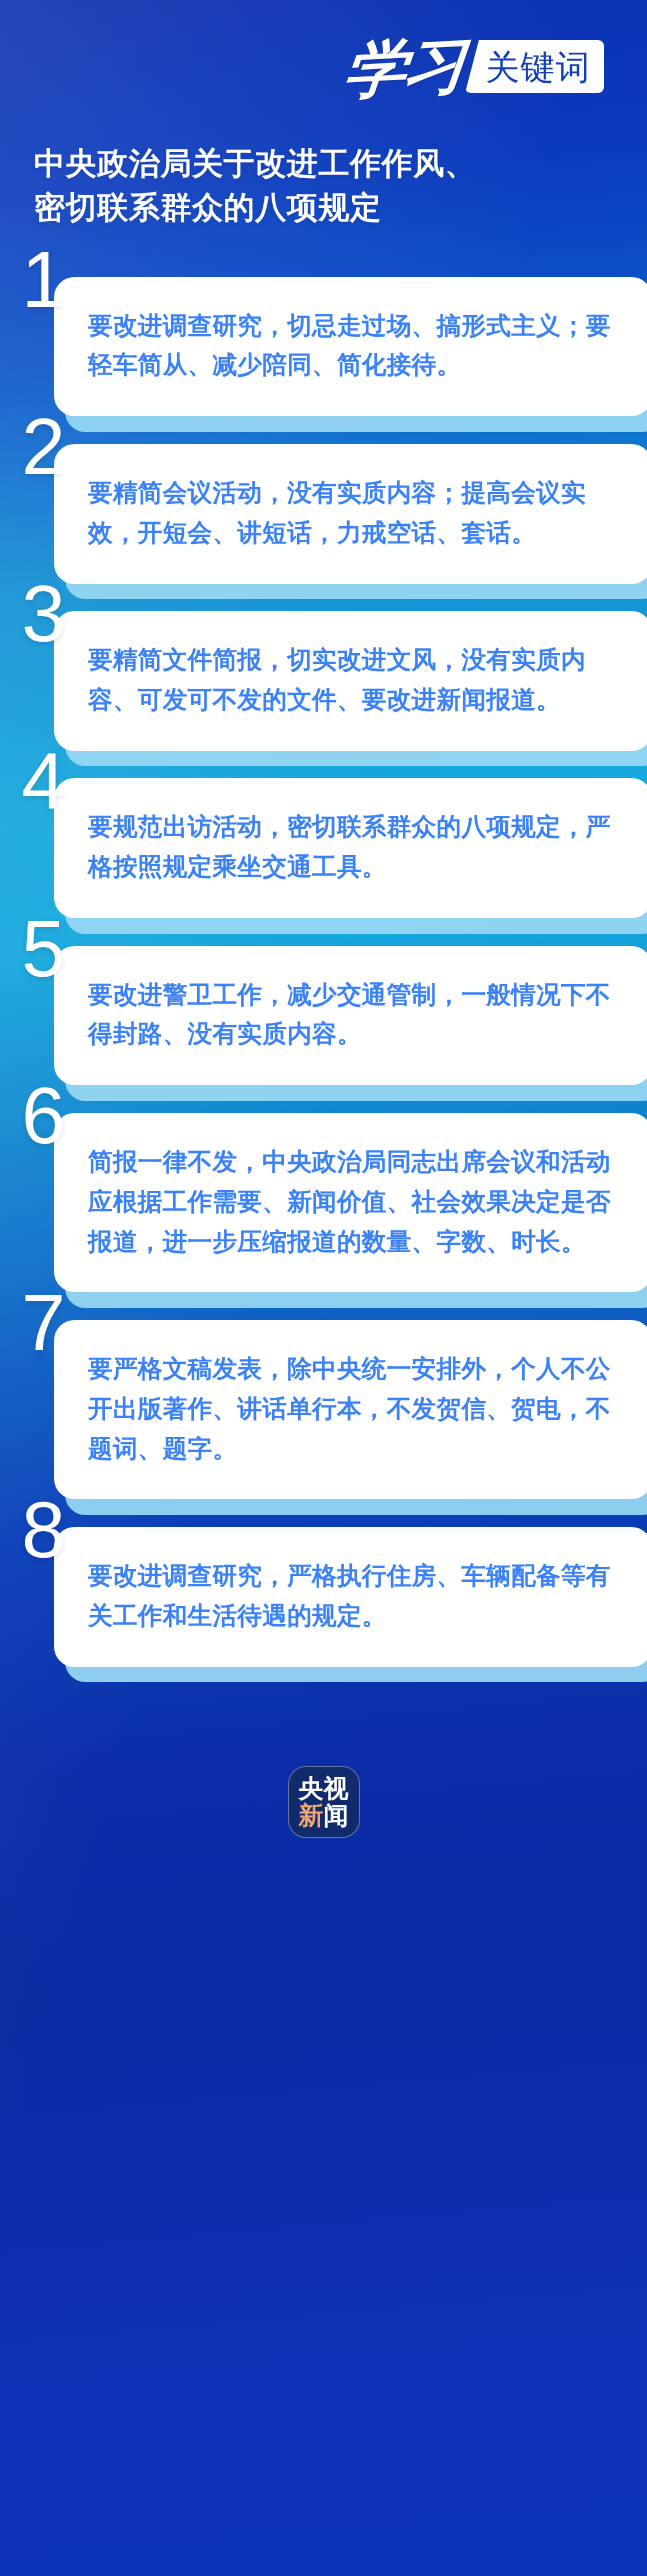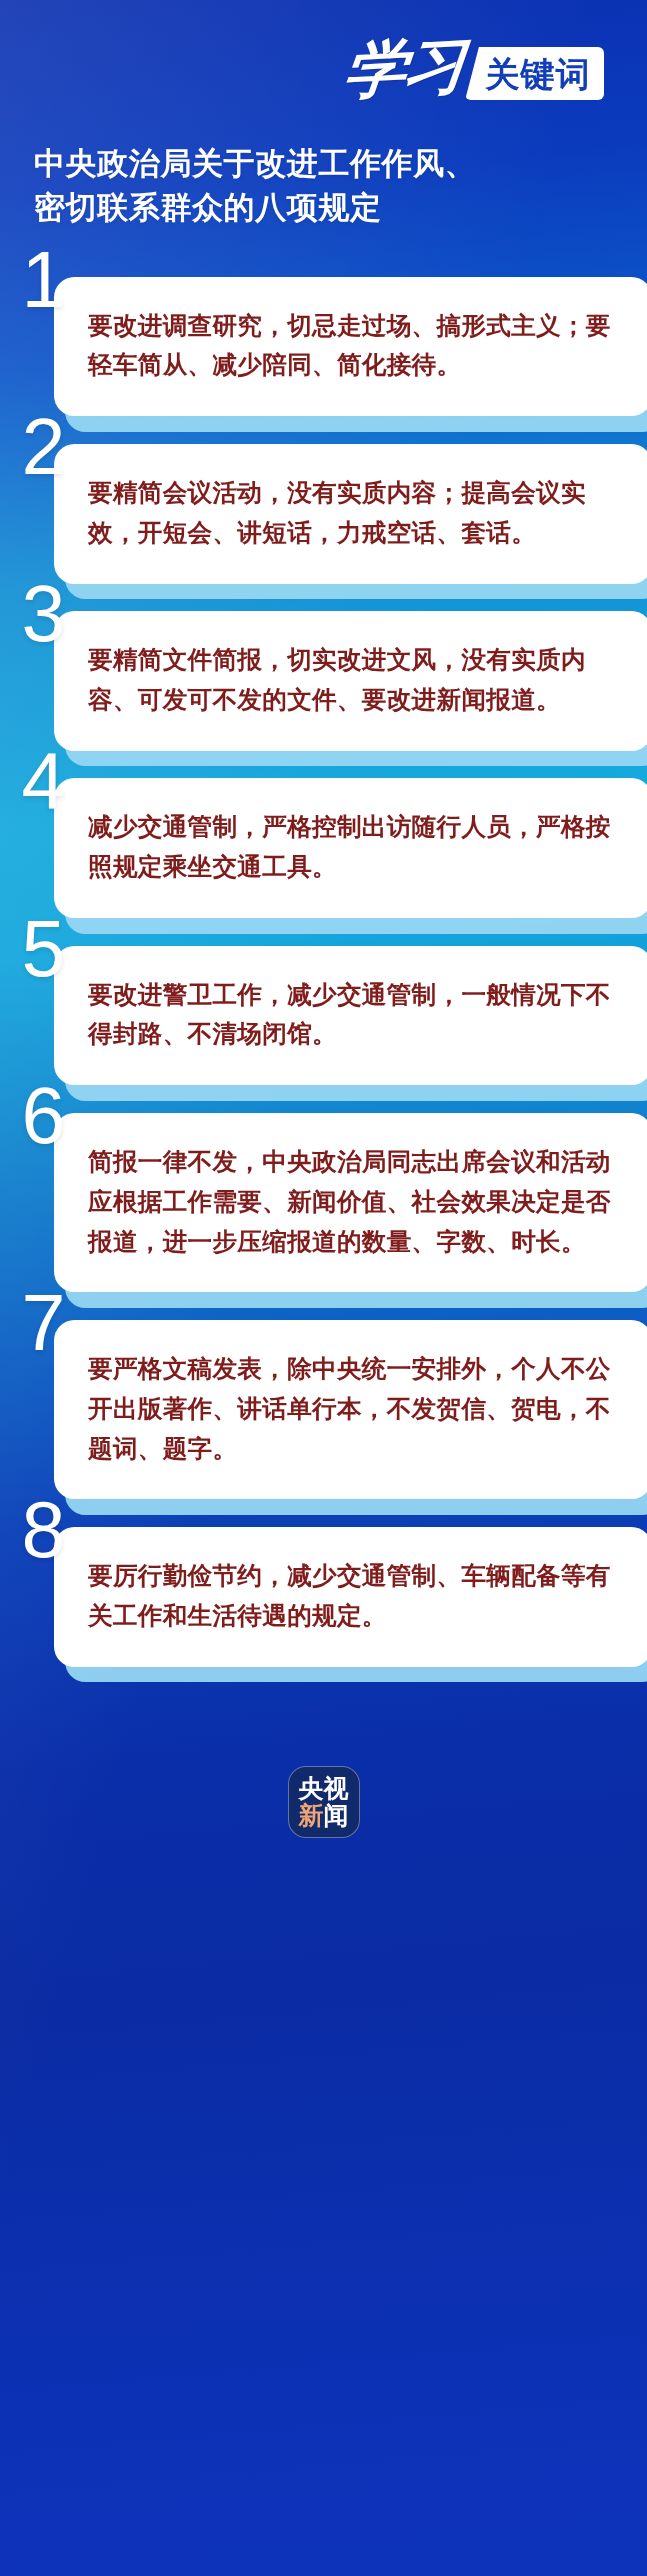--- a/index.html
+++ b/index.html
@@ -60,27 +60,27 @@
     line-height:1;
     transform:skewX(-9deg) rotate(-3deg);
     text-shadow:1.2px 1.2px 0 rgba(0,0,0,.10);
     margin-right:3.6px;
     margin-bottom:2.4px;
   }
   .logo-tag{
     background:#ffffff;
     color:#123fb8;
     font-size:34px;
-    font-weight:700;
+    font-weight:400;
     line-height:1;
     padding:9.6px 13px 9.6px 20.4px;
     border-radius:6px;
     letter-spacing:1.2px;
     clip-path:polygon(10% 0, 100% 0, 100% 100%, 0% 100%);
-    margin-bottom:1px;
+    margin-bottom:8px;
   }
 
   
   .title{
     margin:3.6px 0 0 34px;
     color:#ffffff;
     font-size:31px;
     font-weight:700;
     line-height:1.42;
     letter-spacing:0.6px;
@@ -127,21 +127,21 @@
   .card{
     position:relative;
     background:#ffffff;
     border-radius:20.4px;
     padding:29px 34px 31px 34px;
     z-index:2;
     box-sizing:border-box;
     margin-right:-4.8px;
   }
   .card-text{
-    color:#7f1d1d;
+    color:#3b82f6;
     font-size:24.6px;
     font-weight:700;
     line-height:1.62;
     letter-spacing:0.3px;
     margin:0;
   }
 
   
   .footer{
     display:flex;
@@ -219,31 +219,31 @@
           <p class="card-text">要精简文件简报，切实改进文风，没有实质内容、可发可不发的文件、要改进新闻报道。</p>
         </div>
       </div>
     </div>
 
     <div class="item">
       <div class="num">4</div>
       <div class="card-stack">
         <div class="card-shadow"></div>
         <div class="card">
-          <p class="card-text">减少交通管制，严格控制出访随行人员，严格按照规定乘坐交通工具。</p>
+          <p class="card-text">要规范出访活动，密切联系群众的八项规定，严格按照规定乘坐交通工具。</p>
         </div>
       </div>
     </div>
 
     <div class="item">
       <div class="num">5</div>
       <div class="card-stack">
         <div class="card-shadow"></div>
         <div class="card">
-          <p class="card-text">要改进警卫工作，减少交通管制，一般情况下不得封路、不清场闭馆。</p>
+          <p class="card-text">要改进警卫工作，减少交通管制，一般情况下不得封路、没有实质内容。</p>
         </div>
       </div>
     </div>
 
     <div class="item">
       <div class="num">6</div>
       <div class="card-stack">
         <div class="card-shadow"></div>
         <div class="card">
           <p class="card-text">简报一律不发，中央政治局同志出席会议和活动应根据工作需要、新闻价值、社会效果决定是否报道，进一步压缩报道的数量、字数、时长。</p>
@@ -259,21 +259,21 @@
           <p class="card-text">要严格文稿发表，除中央统一安排外，个人不公开出版著作、讲话单行本，不发贺信、贺电，不题词、题字。</p>
         </div>
       </div>
     </div>
 
     <div class="item">
       <div class="num">8</div>
       <div class="card-stack">
         <div class="card-shadow"></div>
         <div class="card">
-          <p class="card-text">要厉行勤俭节约，减少交通管制、车辆配备等有关工作和生活待遇的规定。</p>
+          <p class="card-text">要改进调查研究，严格执行住房、车辆配备等有关工作和生活待遇的规定。</p>
         </div>
       </div>
     </div>
 
   </div>
 
   <div class="footer">
     <div class="cctv-logo">
       <div class="cctv-row top">
         <span class="w">央</span>

